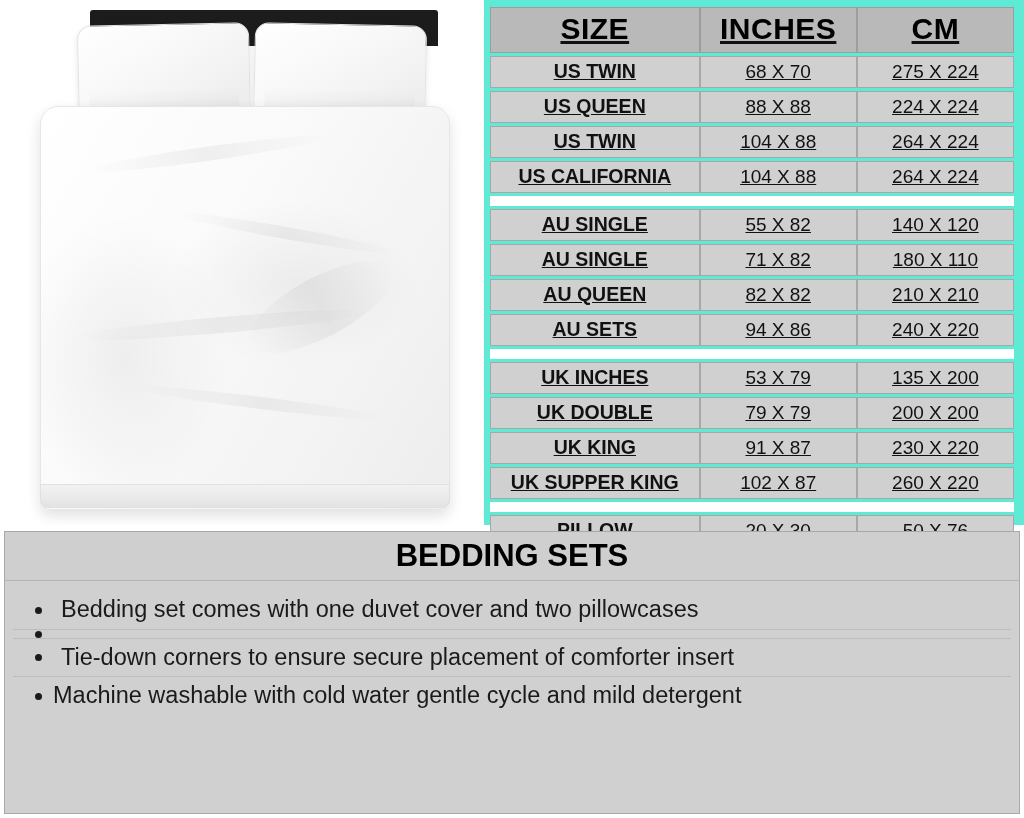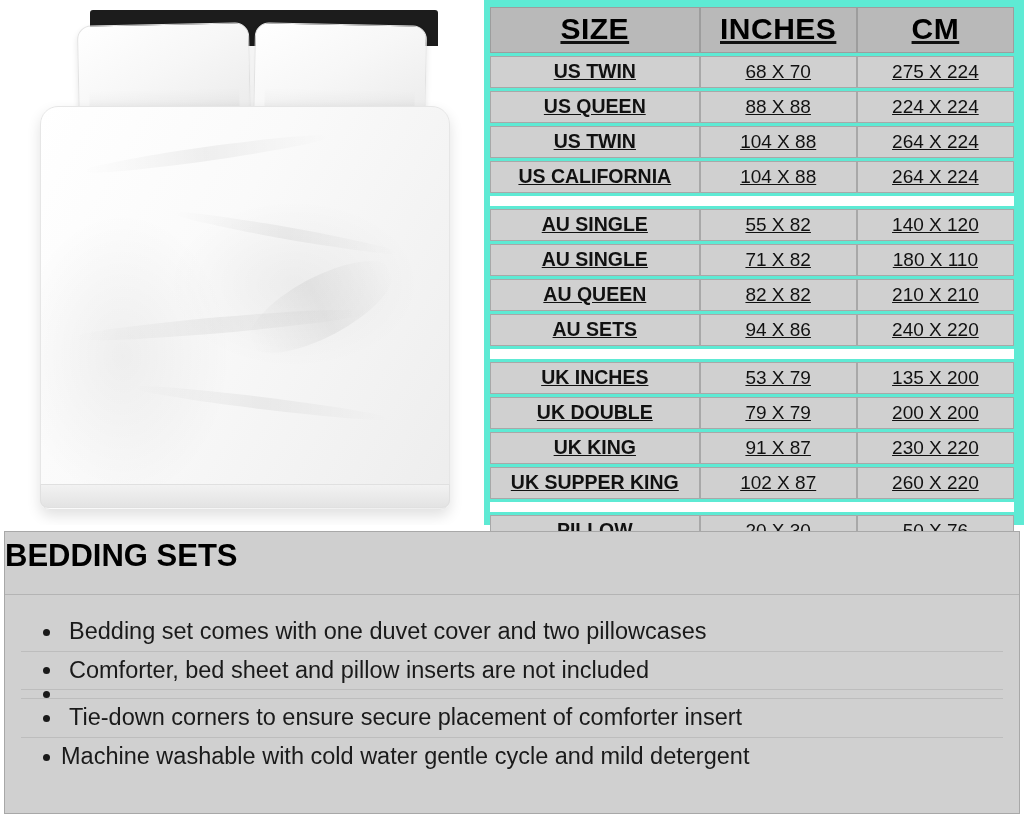--- a/index.html
+++ b/index.html
@@ -166,31 +166,31 @@
     position: absolute;
     left: 4px;
     top: 531px;
     width: 1016px;
     height: 283px;
     background: #d0d0d0;
     border: 1px solid #a8a8a8;
     box-sizing: border-box;
   }
   .bedding-title {
-    text-align: left;
+    text-align: center;
     font-size: 31px;
     font-weight: bold;
     color: #000000;
-    padding: 6px 0 20px 0;
+    padding: 6px 0 6px 0;
     background: #cfcfcf;
     border-bottom: 1px solid #b4b4b4;
   }
   ul.bullets {
     list-style: none;
-    margin: 16px;
+    margin: 8px;
     padding: 2px 0 0 0;
   }
   ul.bullets li {
     position: relative;
     font-size: 23.5px;
     color: #1a1a1a;
     padding: 4px 10px 4px 48px;
     line-height: 1.26;
     border-bottom: 1px solid #bdbdbd;
   }
@@ -332,24 +332,20 @@
 
   <div class="bedding-sets">
     <div class="bedding-title">BEDDING SETS</div>
     <ul class="bullets">
       <li>
         <span class="dot"></span>
         <span>Bedding set comes with one duvet cover and two pillowcases</span>
       </li>
       <li>
         <span class="dot"></span>
-        <span>Comforter, bed sheet and pillow inserts are not included</span>
-      </li>
-      <li>
-        <span class="dot"></span>
       </li>
       <li>
         <span class="dot"></span>
         <span>Tie-down corners to ensure secure placement of comforter insert</span>
       </li>
       <li>
         <span class="dot"></span>
         <span>Machine washable with cold water gentle cycle and mild detergent</span>
       </li>
     </ul>

